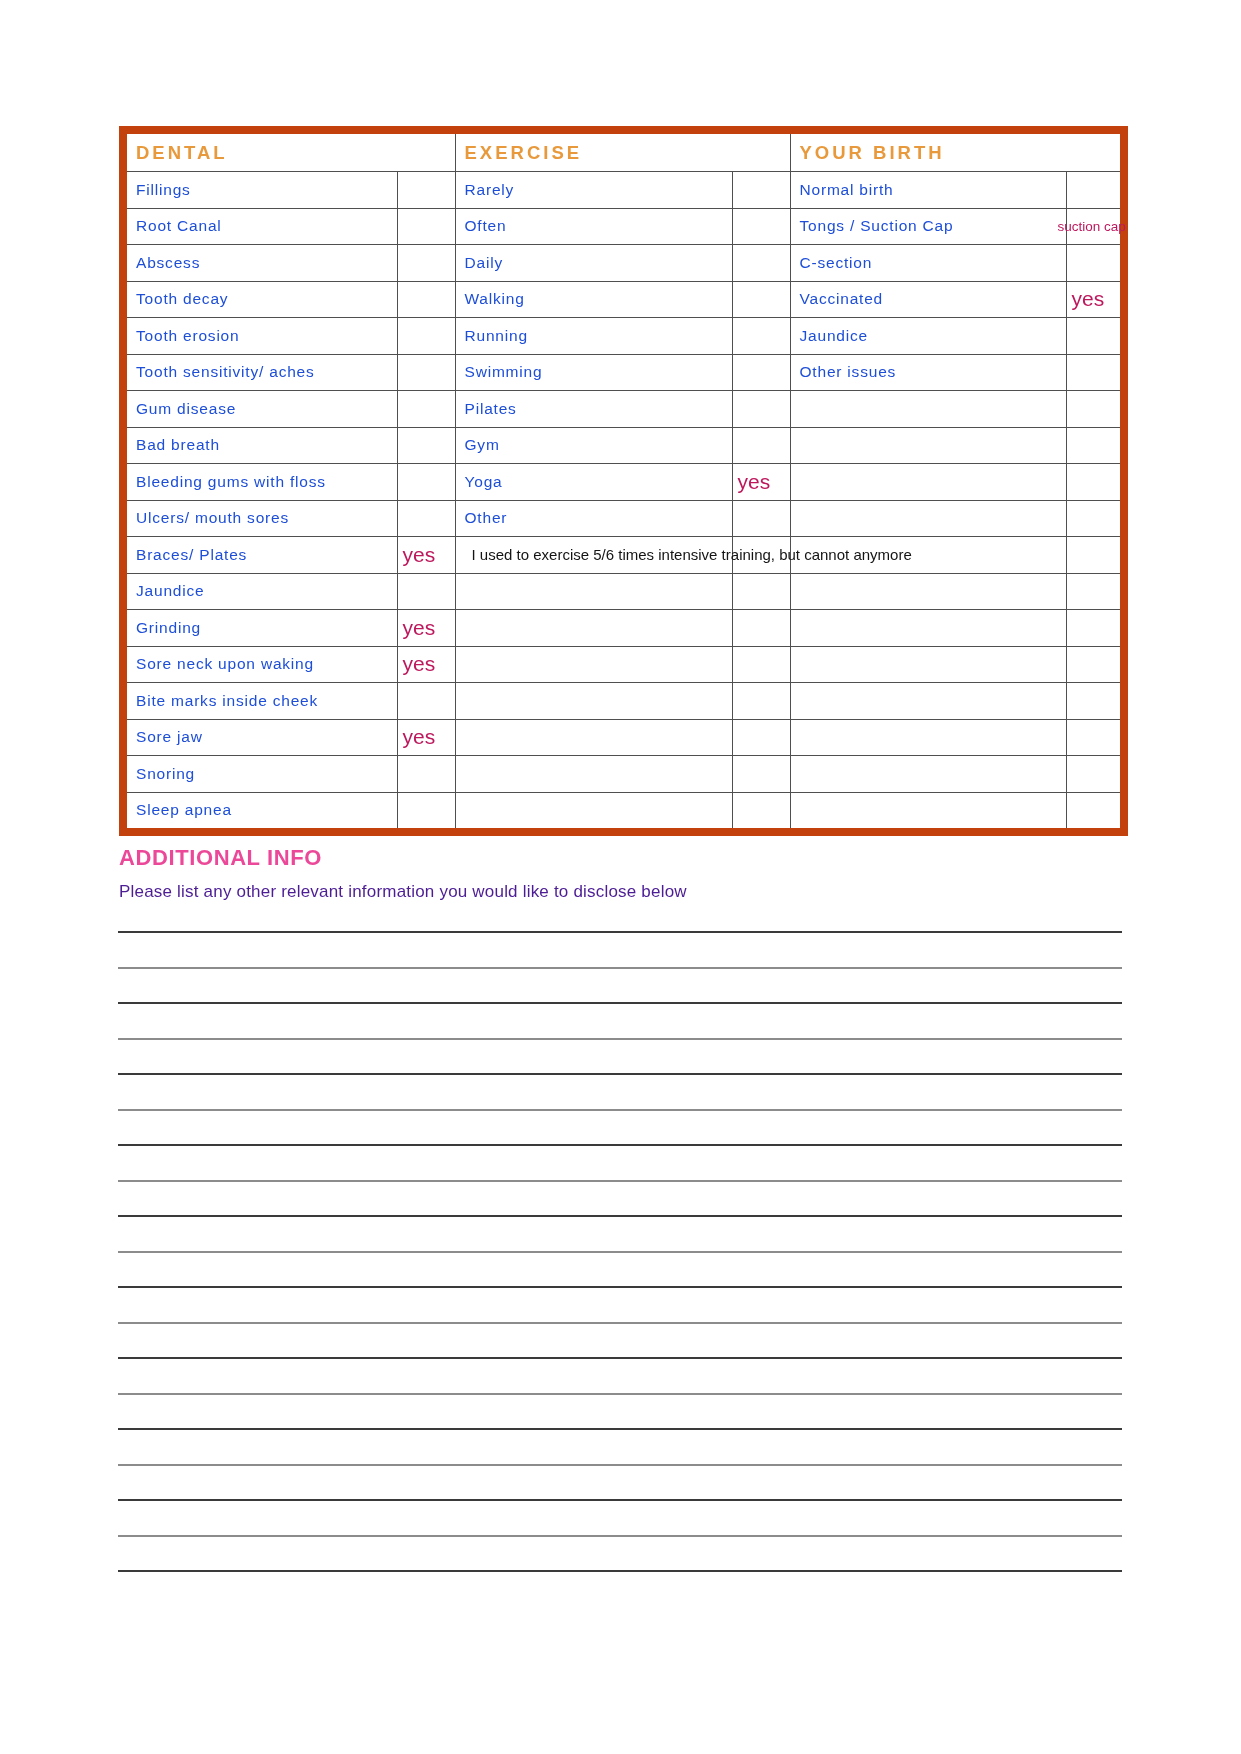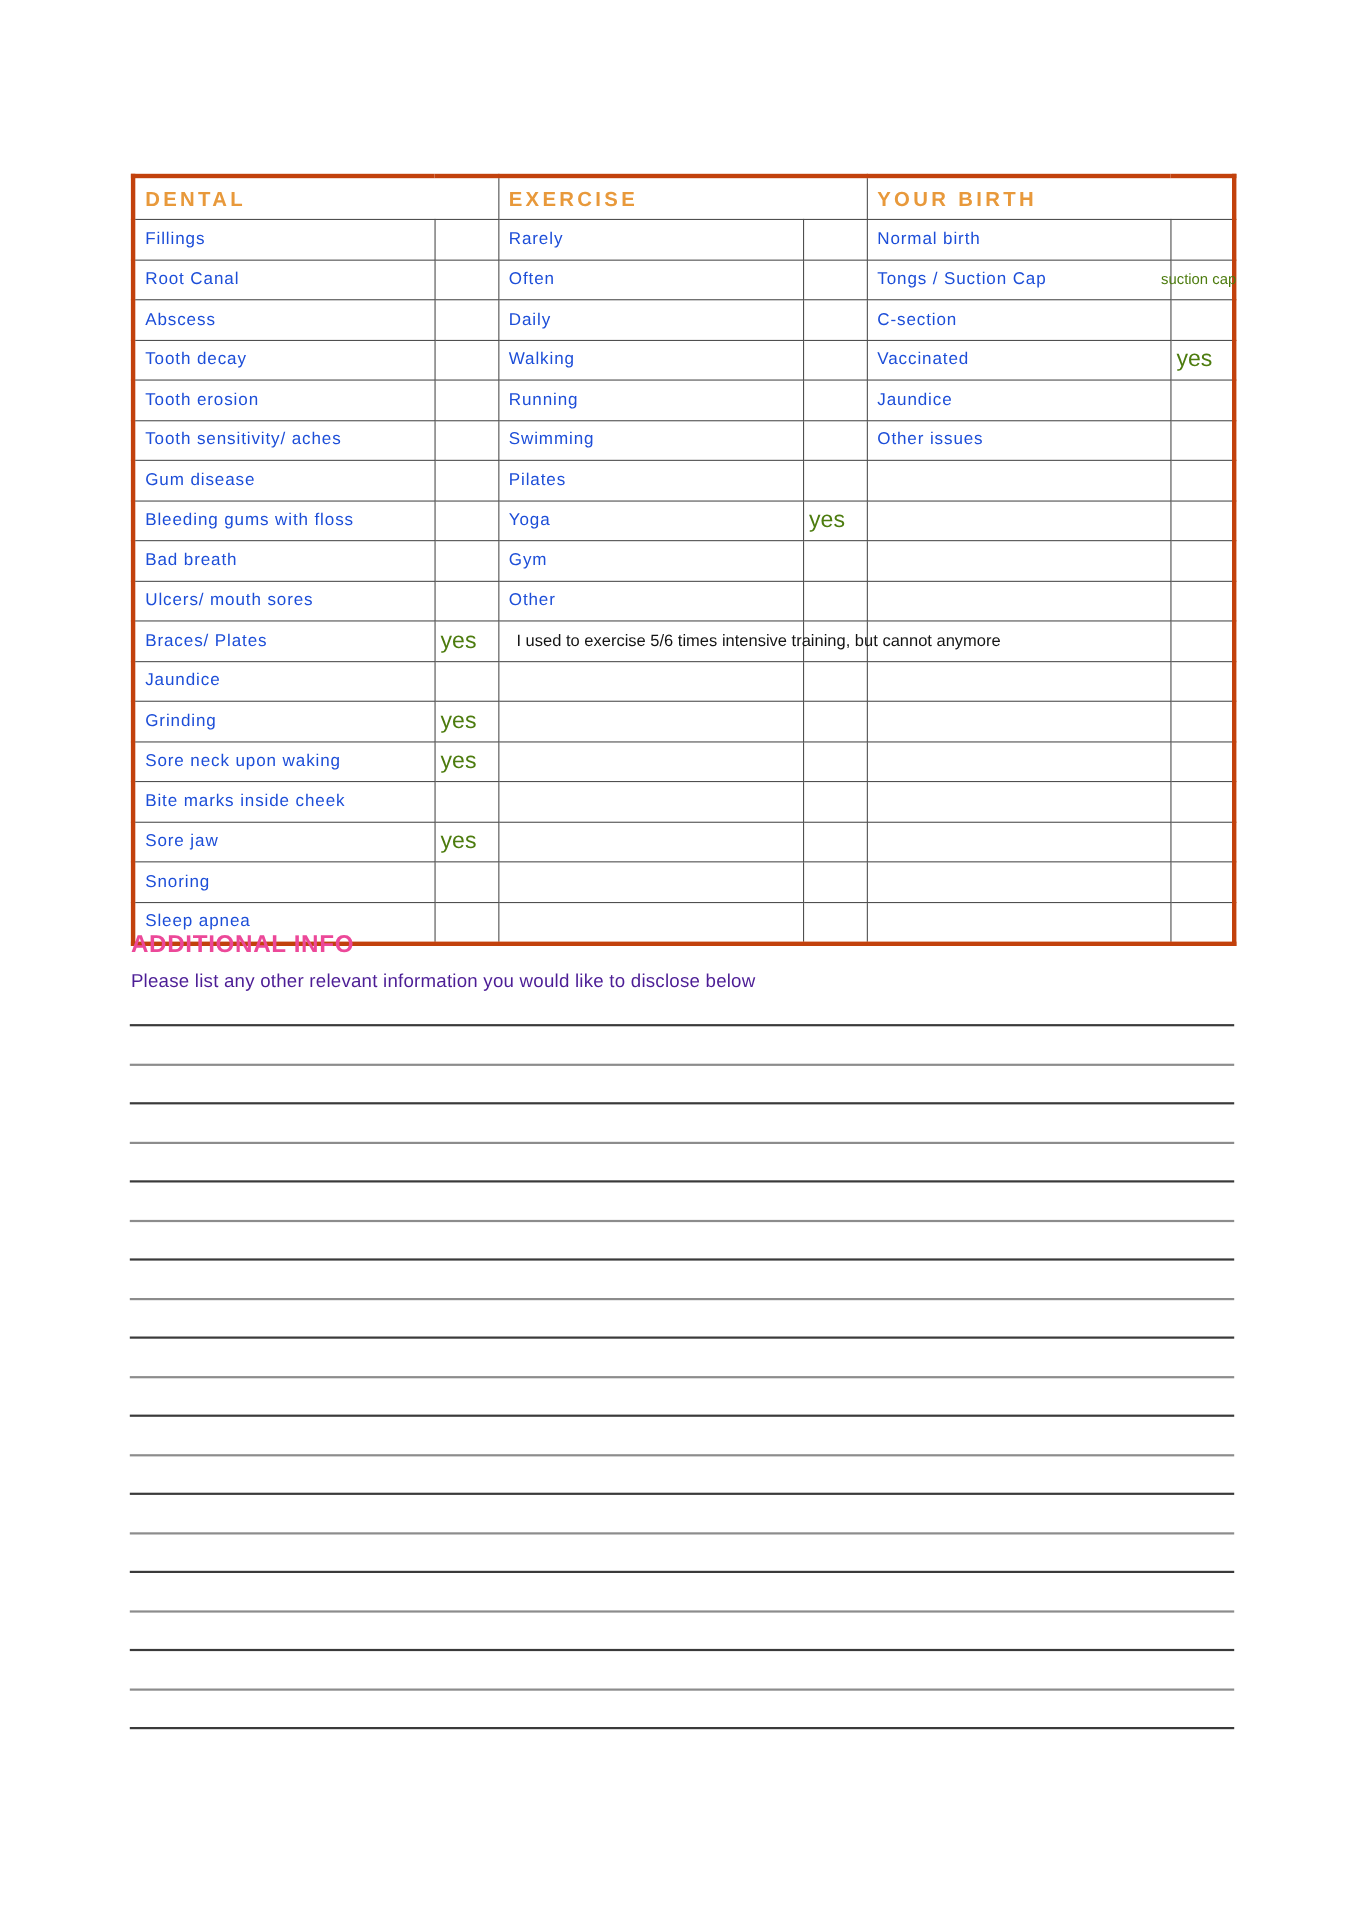--- a/index.html
+++ b/index.html
@@ -1,28 +1,28 @@
 <!DOCTYPE html>
 <html><head>
 <meta charset="utf-8">
 <style>
   html,body{margin:0;padding:0;background:#ffffff;}
   .page{position:relative;width:1241px;height:1754px;background:#ffffff;overflow:hidden;
         font-family:"Liberation Sans", sans-serif;}
   table.grid{position:absolute;left:119px;top:126px;width:1001px;border-collapse:collapse;
              table-layout:fixed;}
   table.grid td{border:1px solid #4f4f4f;padding:0;overflow:visible;vertical-align:middle;}
-  table.grid{border:4px solid #c2410c;margin-top:32px;}
+  table.grid{border:8px solid #c2410c;}
   tr.hdr td{height:37px;}
   tr.body-row td{height:35.5px;}
   .hdr-label{display:block;padding-left:9px;color:#E8993B;font-weight:bold;font-size:18.5px;
              letter-spacing:3px;}
   .row-label{display:block;padding-left:9px;color:#1d4ed8;font-size:15.5px;letter-spacing:0.8px;
              white-space:nowrap;}
-  .answer{display:inline-block;padding-left:5px;color:#4d7c0f;font-size:21px;line-height:1;
+  .answer{display:inline-block;padding-left:5px;color:#be185d;font-size:21px;line-height:1;
           white-space:nowrap;position:relative;z-index:3;}
   .answer.small{font-size:13.5px;margin-left:-14px;}
   .freetext{display:inline-block;padding-left:16px;color:#141414;font-size:15px;white-space:nowrap;
             position:relative;z-index:3;}
   .addinfo-title{position:absolute;left:119px;top:845px;color:#ec4899;font-weight:bold;
                  font-size:22px;letter-spacing:0.6px;}
   .addinfo-sub{position:absolute;left:119px;top:882px;color:#4c1d95;font-size:17px;
                letter-spacing:0.2px;}
   .lines{position:absolute;left:118px;top:0;width:1004px;height:1754px;}
   .write-line{position:absolute;left:0;width:1004px;height:0;border-top:2px solid #3a3a3a;}
@@ -145,39 +145,39 @@
           <td></td>
           <td>
             <span class="row-label">Pilates</span>
           </td>
           <td></td>
           <td></td>
           <td></td>
         </tr>
         <tr class="body-row">
           <td>
+            <span class="row-label">Bad breath</span>
+          </td>
+          <td></td>
+          <td>
+            <span class="row-label">Gym</span>
+          </td>
+          <td></td>
+          <td></td>
+          <td></td>
+        </tr>
+        <tr class="body-row">
+          <td>
             <span class="row-label">Bleeding gums with floss</span>
           </td>
           <td></td>
           <td>
             <span class="row-label">Yoga</span>
           </td>
           <td><span class="answer">yes</span></td>
-          <td></td>
-          <td></td>
-        </tr>
-        <tr class="body-row">
-          <td>
-            <span class="row-label">Bad breath</span>
-          </td>
-          <td></td>
-          <td>
-            <span class="row-label">Gym</span>
-          </td>
-          <td></td>
           <td></td>
           <td></td>
         </tr>
         <tr class="body-row">
           <td>
             <span class="row-label">Ulcers/ mouth sores</span>
           </td>
           <td></td>
           <td>
             <span class="row-label">Other</span>

